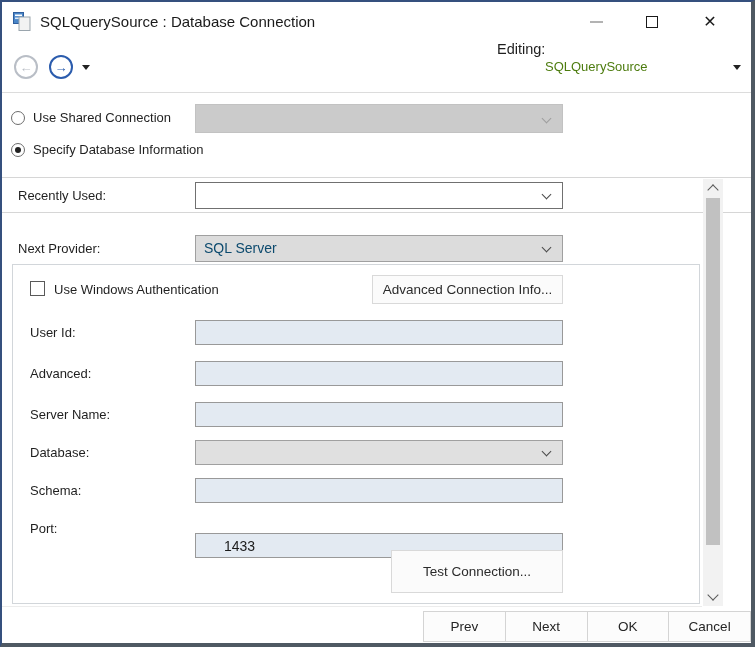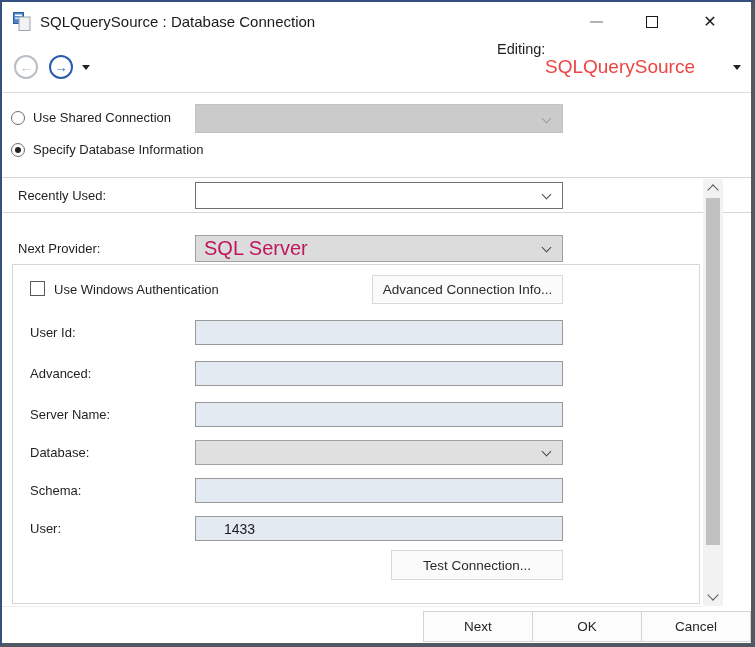--- a/index.html
+++ b/index.html
@@ -22,44 +22,44 @@
   .closex { font-size:16px; color:#1a1a1a; line-height:1; }
   
   .toolbar { position:absolute; left:0; top:40px; width:749px; height:51px; background:#fff; border-bottom:1px solid #dcdcdc; }
   .navbtn { position:absolute; top:13px; width:24px; height:24px; border-radius:50%; display:flex; align-items:center; justify-content:center; font-size:13px; font-weight:bold; }
   .nav-back { left:12px; border:2px solid #b9bec6; color:#b9bec6; }
   .nav-fwd  { left:47px; border:2px solid var(--accent-blue,#2b5cad); color:var(--accent-blue,#2b5cad); }
   .nav-caret { position:absolute; left:80px; top:23px; width:0; height:0;
     border-left:4px solid transparent; border-right:4px solid transparent; border-top:5px solid #222; }
   .editing-label { position:absolute; left:495px; top:0; line-height:51px; font-size:14.5px; color:#1a2742; }
   .editing-combo { position:absolute; left:541px; top:8px; width:206px; height:34px; }
-  .editing-value { position:absolute; left:2px; top:0; line-height:34px; font-size:19px; color:#ef4444; white-space:nowrap; }
+  .editing-value { position:absolute; left:2px; top:0; line-height:34px; font-size:13px; color:#4d7c0f; white-space:nowrap; }
   .editing-caret { position:absolute; right:8px; top:15px; width:0; height:0;
     border-left:4px solid transparent; border-right:4px solid transparent; border-top:5px solid #222; }
   
   .sep { position:absolute; left:0; width:749px; height:1px; background:#d6d6d6; }
   .lbl { position:absolute; font-size:13px; line-height:14px; color:#1f1f1f; white-space:nowrap; }
   .chev { position:absolute; width:7px; height:7px; border-right:1.6px solid #4a4a4a; border-bottom:1.6px solid #4a4a4a; transform:rotate(45deg); }
   .radio { position:absolute; width:14px; height:14px; border:1px solid #6d6d6d; border-radius:50%; background:#fff; }
   .radio.checked::after { content:""; position:absolute; left:3px; top:3px; width:6px; height:6px; border-radius:50%; background:#222; }
   
   .combo-disabled { position:absolute; left:193px; top:102px; width:368px; height:29px; background:var(--disabled-bg,#cbcbcb); border:1px solid #c2c2c2; }
   .combo-disabled .chev { right:12px; top:10px; border-color:#9e9e9e; }
   
   .combo-white { position:absolute; left:193px; top:180px; width:368px; height:27px; background:#fff; border:1px solid #707070; }
   .combo-white .chev { right:12px; top:8px; }
   .combo-gray { position:absolute; left:193px; top:233px; width:368px; height:27px; background:#dcdcdc; border:1px solid #a0a0a0; }
-  .combo-gray .combo-text { display:block; padding-left:8px; line-height:25px; font-size:20px; color:#be185d; }
+  .combo-gray .combo-text { display:block; padding-left:8px; line-height:25px; font-size:14px; color:#0c4a6e; }
   .combo-gray .chev { right:12px; top:8px; }
   
   .groupbox { position:absolute; left:10px; top:262px; width:688px; height:340px; border:1px solid #d2d6da; }
   .checkbox { position:absolute; left:28px; top:279px; width:15px; height:15px; border:1px solid #595959; background:#fff; }
   .btn { position:absolute; background:#fbfbfb; border:1px solid #d9d9d9; font-family:"Liberation Sans",sans-serif; font-size:13.5px; color:#2b2b2b; display:flex; align-items:center; justify-content:center; }
   .btn-advanced { left:370px; top:273px; width:191px; height:29px; }
-  .btn-test { left:389px; top:548px; width:172px; height:30px;text-align:center; }
+  .btn-test { left:389px; top:548px; width:172px; height:43px;text-align:center; }
   .field { position:absolute; left:193px; width:368px; height:25px; background:var(--input-bg,#e3eaf2); border:1px solid #999; padding:0 6px; font-family:"Liberation Sans",sans-serif; font-size:14px; color:#1b1b1b; }
   .combo-db { position:absolute; left:193px; width:368px; height:25px; background:#e0e0e0; border:1px solid #a0a0a0; }
   .combo-db .chev { right:12px; top:7px; }
   
   .scrollbar { position:absolute; left:701px; top:177px; width:20px; height:427px; background:#f2f2f2; }
   .sb-up, .sb-down { position:absolute; left:0; width:20px; height:18px; }
   .sb-up { top:0; } .sb-down { bottom:0; }
   .sb-up::after { content:""; position:absolute; left:6px; top:7px; width:7px; height:7px; border-top:1.8px solid #5a5a5a; border-right:1.8px solid #5a5a5a; transform:rotate(-45deg); }
   .sb-down::after { content:""; position:absolute; left:6px; top:3px; width:7px; height:7px; border-bottom:1.8px solid #5a5a5a; border-right:1.8px solid #5a5a5a; transform:rotate(45deg); }
   .sb-thumb { position:absolute; left:3px; top:19px; width:14px; height:347px; background:#c1c1c1; }
@@ -149,32 +149,33 @@
   <input class="field" style="top: 400px;" value="">
 
   <span class="lbl" style="left:28px; top:444px;">Database:</span>
   <div class="combo-db" style="top:438px;">
     <span class="chev"></span>
   </div>
 
   <span class="lbl" style="left:28px; top:482px;">Schema:</span>
   <input class="field" style="top: 476px;" value="">
 
-  <span class="lbl" style="left:28px; top:520px;">User:</span>
-  <input class="field" style="top: 514px; padding-left: 28px;" value="1433">
+  <span class="lbl" style="left:28px; top:520px;">Port:</span>
+  <input class="field" style="top: 531px; padding-left: 28px;" value="1433">
 
   <div class="btn btn-test">Test Connection...</div>
 
   <div class="scrollbar">
     <div class="sb-up"></div>
     <div class="sb-thumb"></div>
     <div class="sb-down"></div>
   </div>
 
   <div class="footer-sep"></div>
 
   <div class="footer-buttons">
+    <div class="fbtn">Prev</div>
     <div class="fbtn">Next</div>
     <div class="fbtn">OK</div>
     <div class="fbtn">Cancel</div>
   </div>
 
 </div>
 
 </body></html>

